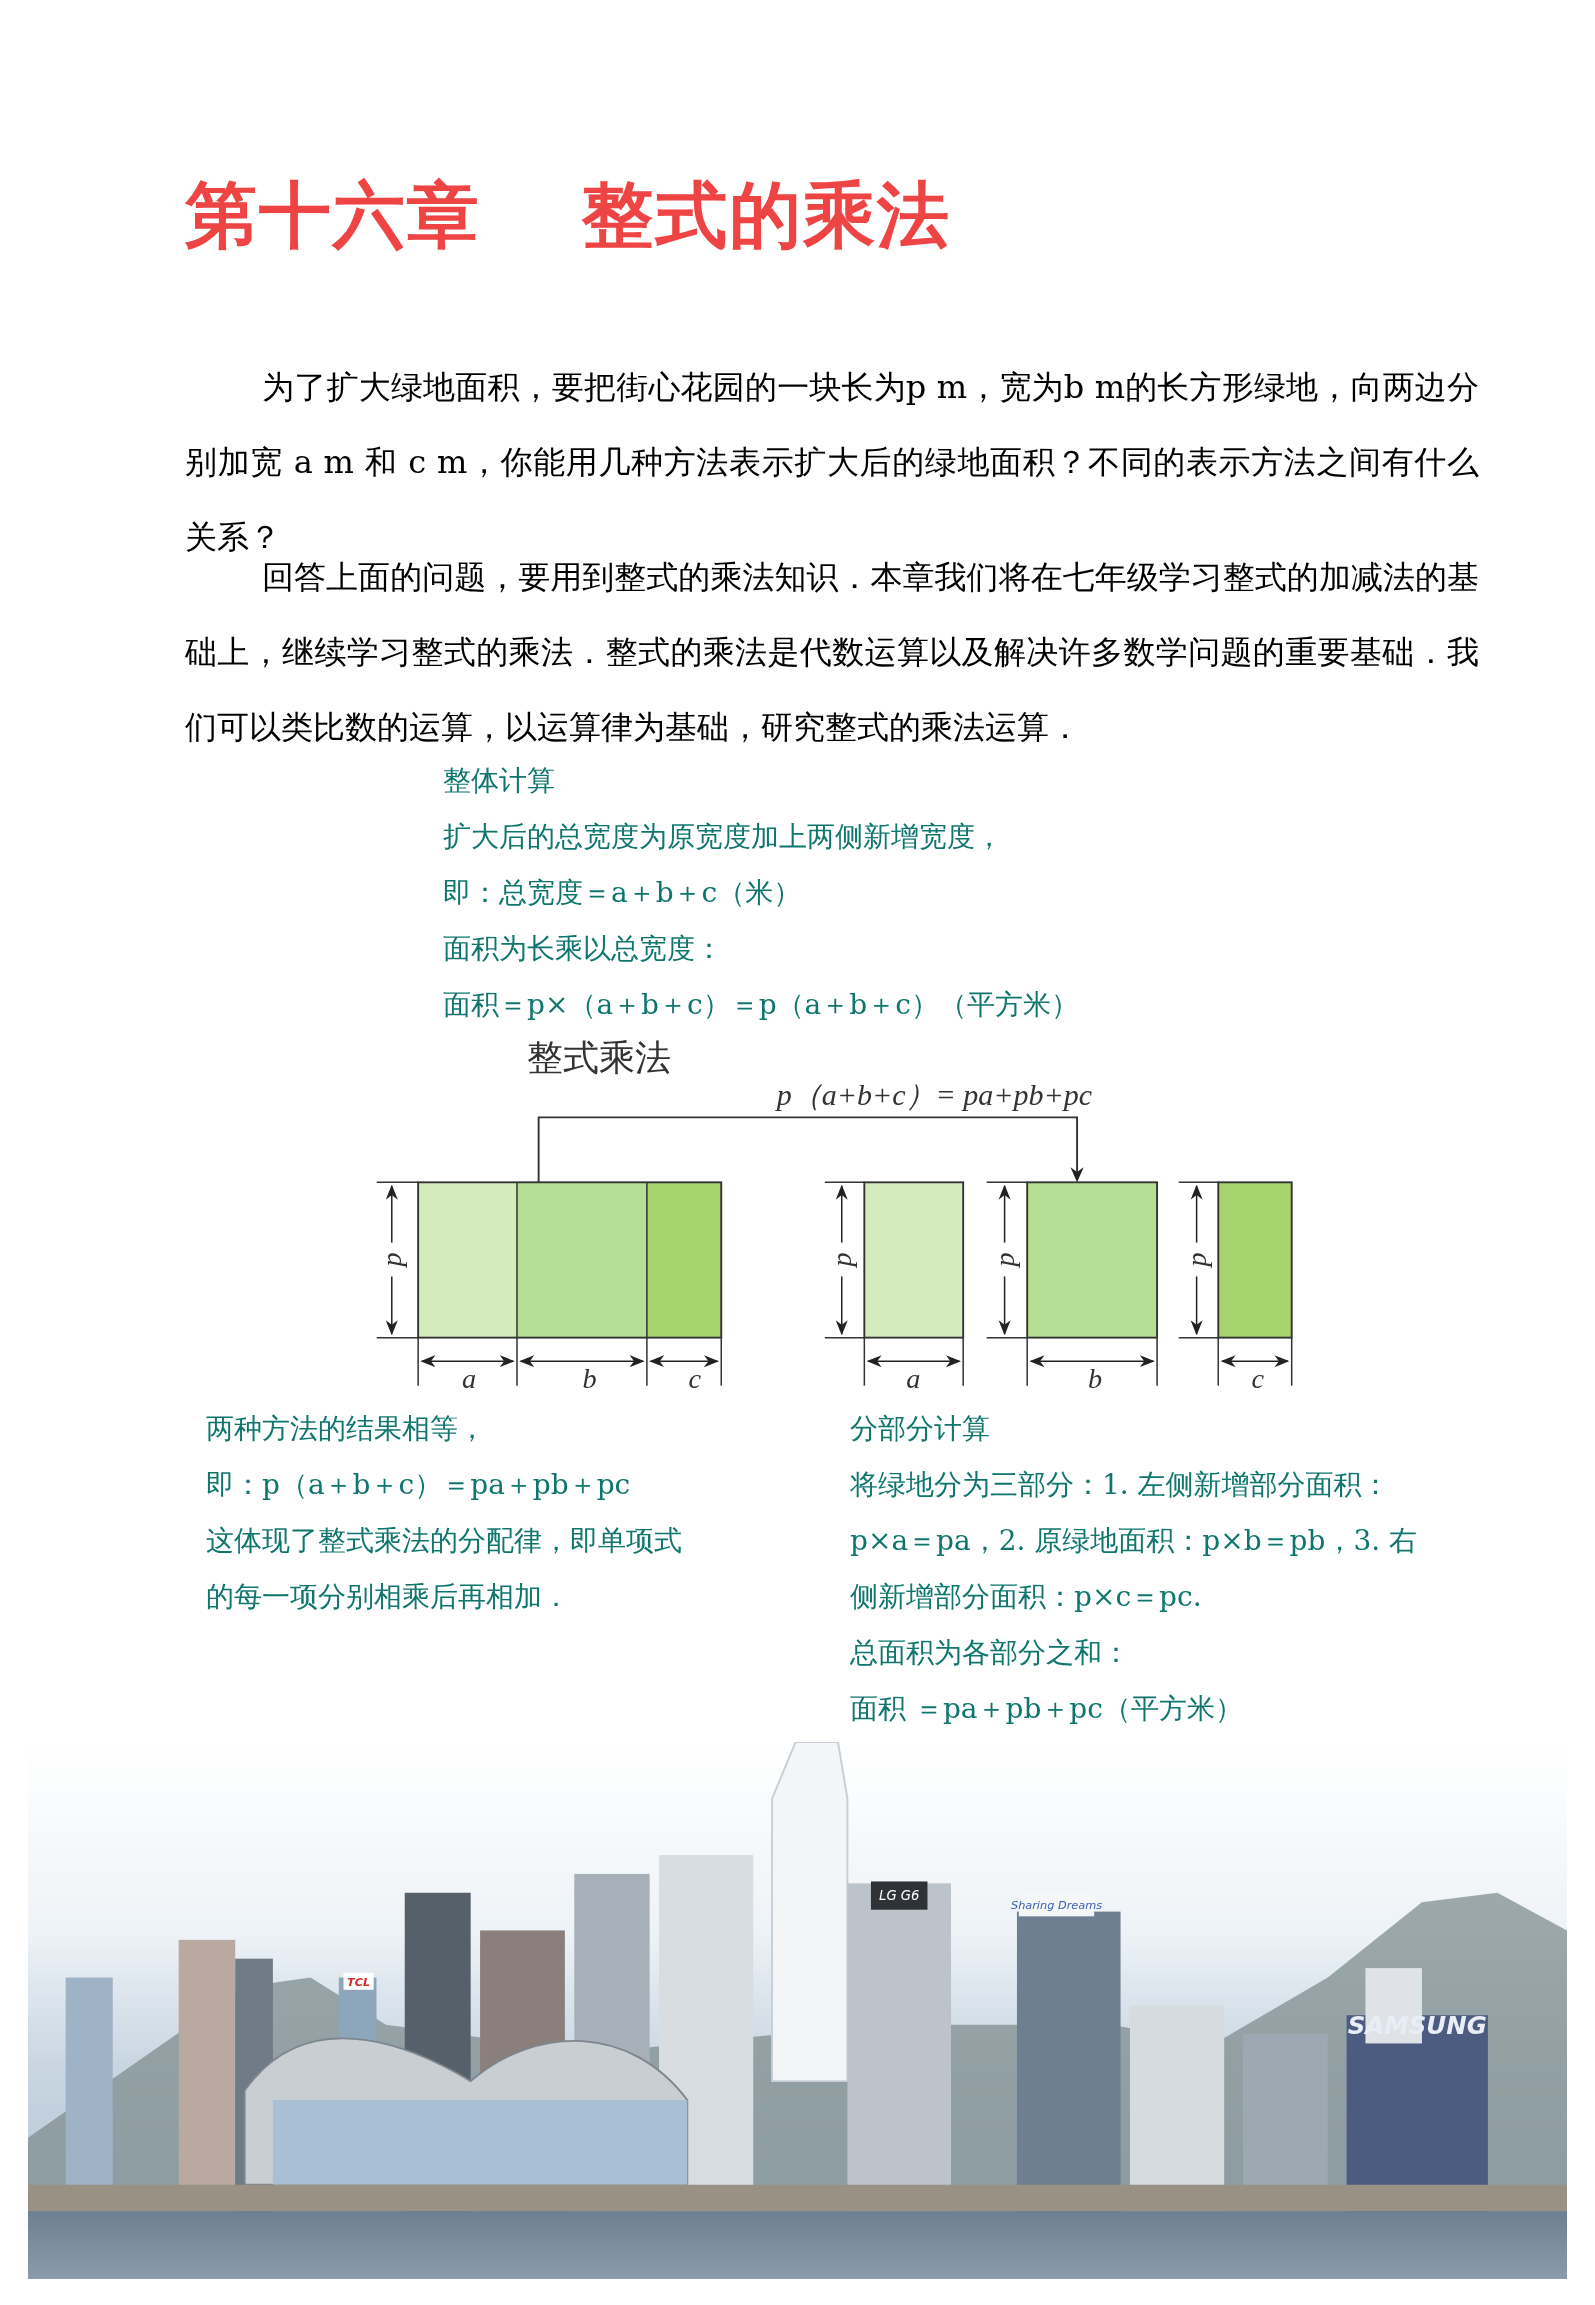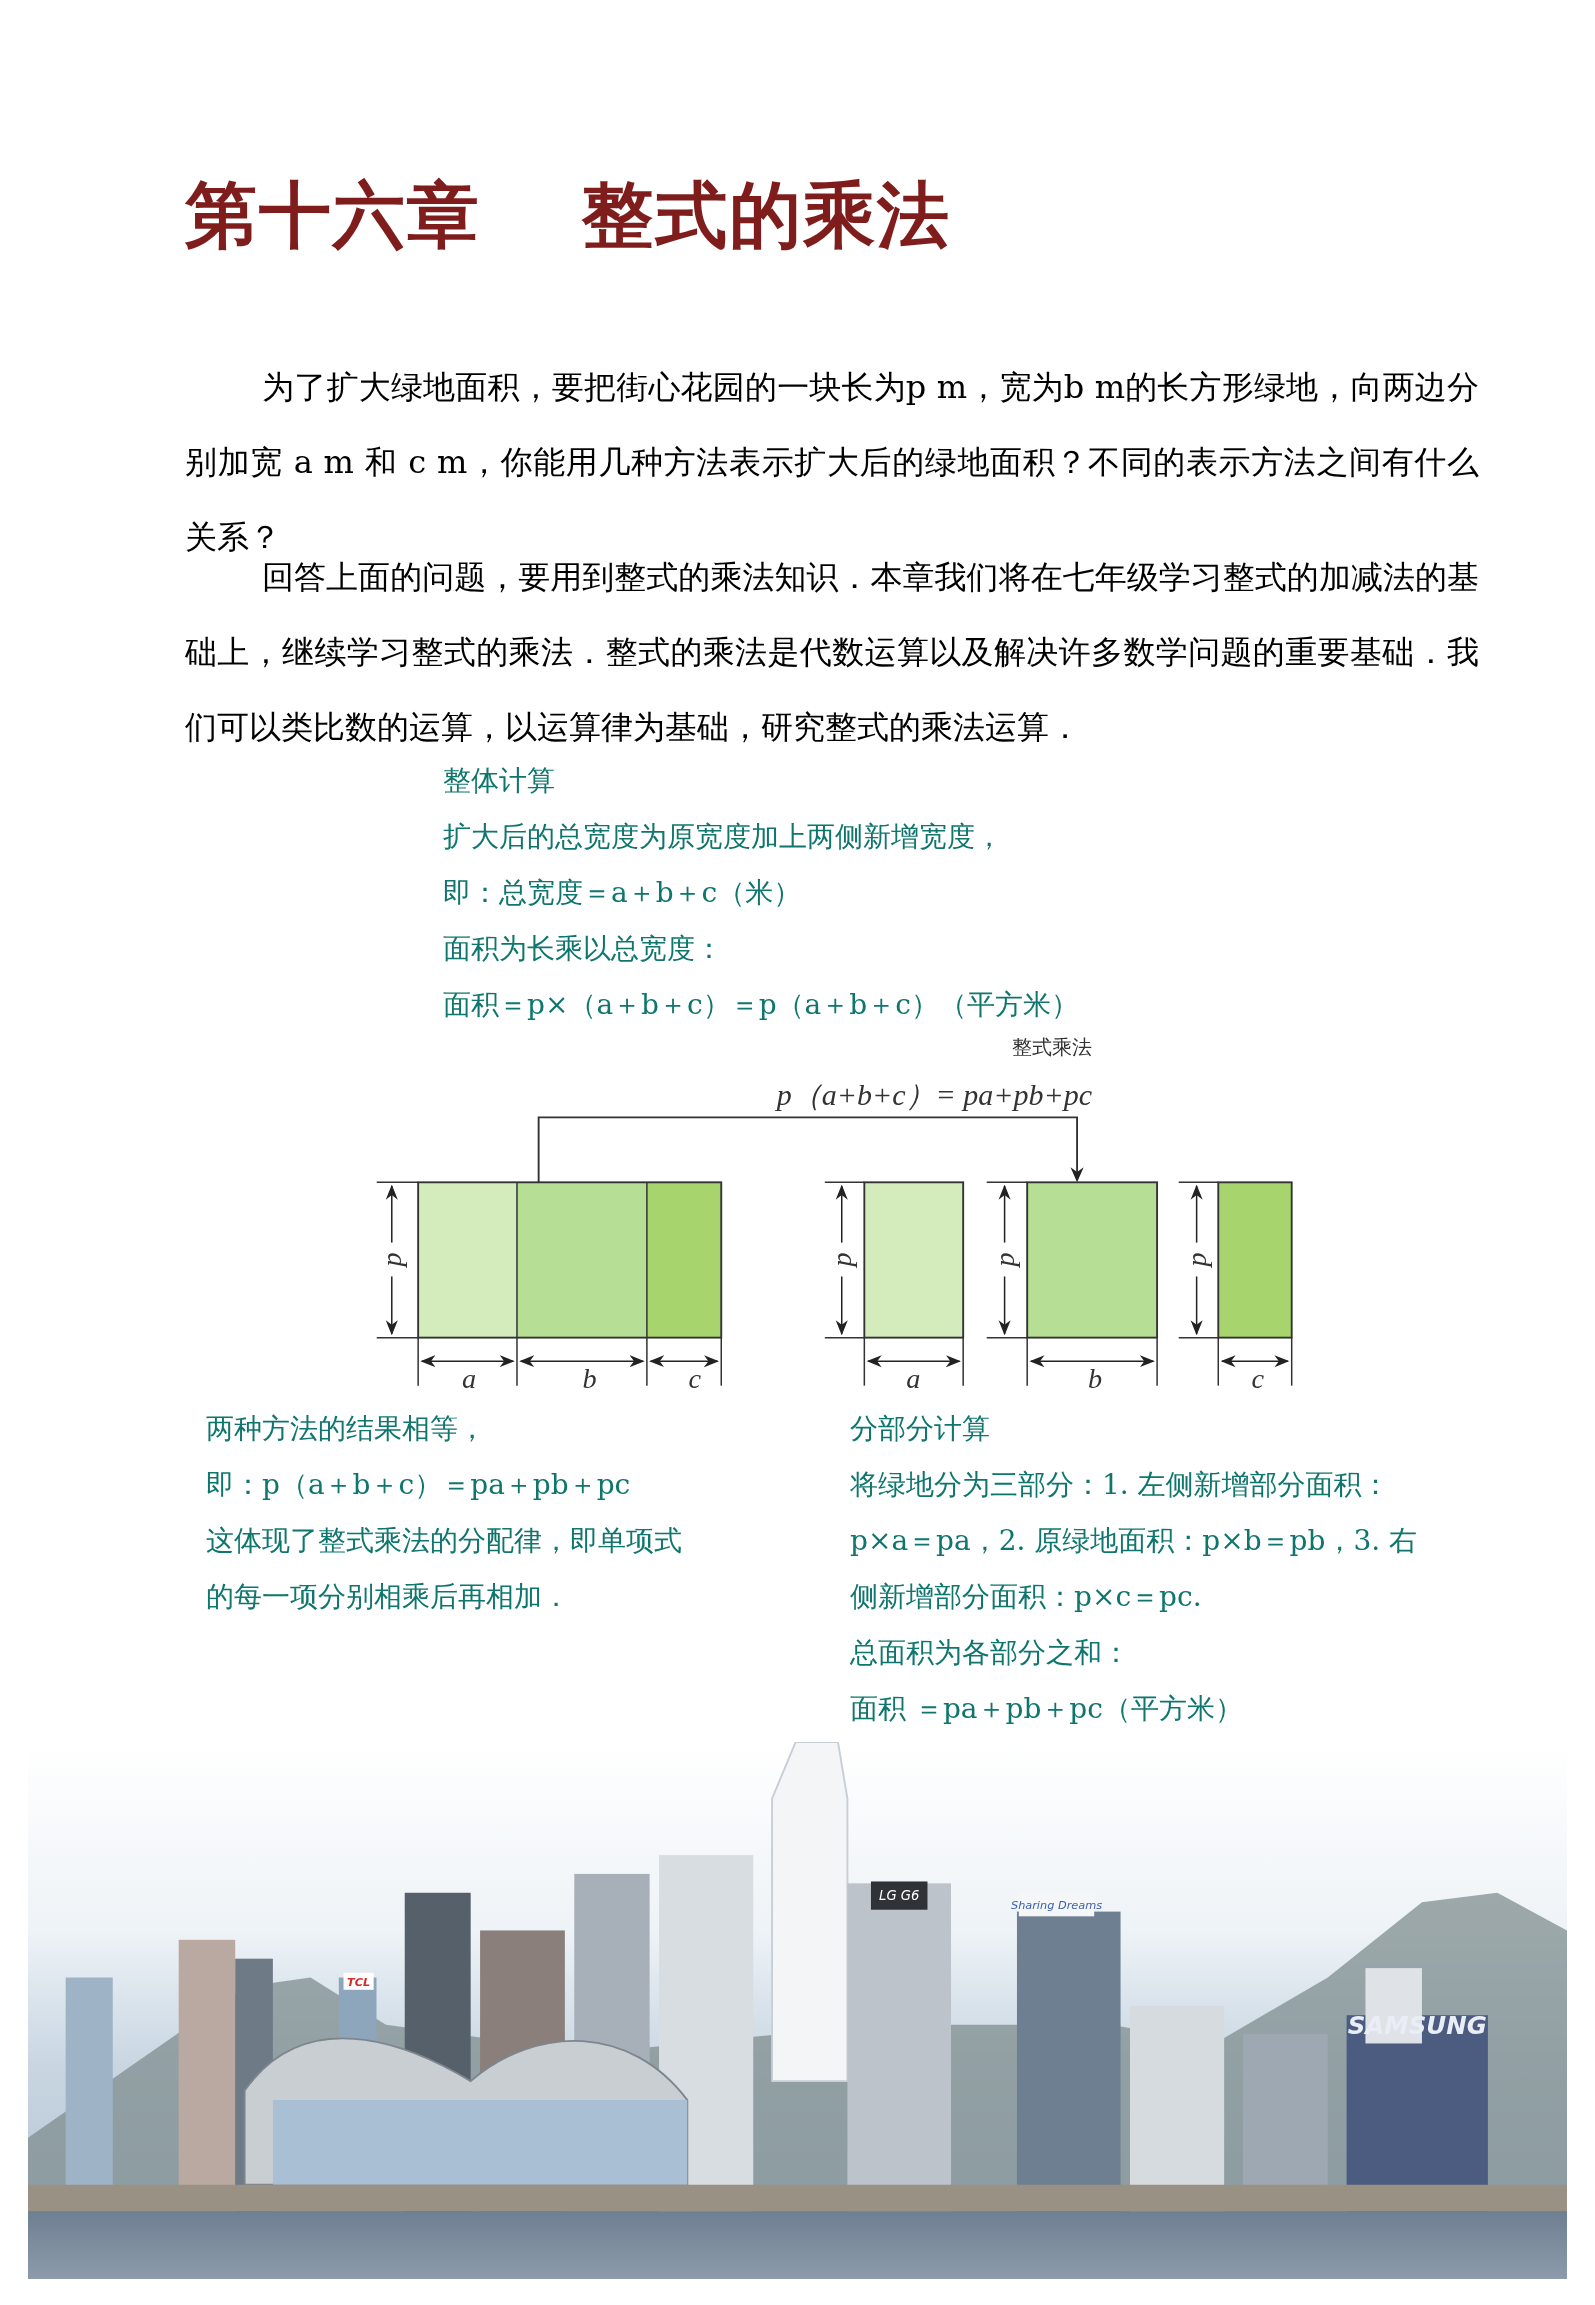--- a/index.html
+++ b/index.html
@@ -4,38 +4,38 @@
 <style>
   html, body { margin: 0; padding: 0; background: #ffffff; }
   body {
     width: 1595px; height: 2305px; position: relative; overflow: hidden;
     font-family: "DejaVu Serif", "Liberation Serif", serif;
     color: #2a2a2a;
   }
   .chapter-title {
     position: absolute; left: 185px; top: 168px;
     font-family: "DejaVu Sans", "Liberation Sans", sans-serif;
-    font-size: 72px; font-weight: bold; color: #7f1d1d; letter-spacing: 1.9px;
+    font-size: 72px; font-weight: bold; color: #ef4444; letter-spacing: 1.9px;
     white-space: pre;
   }
   .body-para {
     position: absolute; left: 185px; width: 1294px;
     font-size: 32px; line-height: 75px; color: #000000;
     text-align: justify;
   }
   .body-para .indent { display: inline-block; width: 77px; }
   .note {
     position: absolute; color: #0f766e;
     font-family: "DejaVu Serif", "Liberation Serif", serif;
     font-size: 28px; line-height: 56px; white-space: nowrap;
   }
   .note .line { display: block; }
   .diagram-caption {
-    position: absolute; left: 527px; width: 565px; text-align: right;
-    font-size: 20px; color: #333;
+    position: absolute; left: 527px; width: 565px; text-align: left;
+    font-size: 36px; color: #333;
   }
   .formula {
     position: absolute; left: 527px; width: 565px; text-align: right;
     font-size: 30px; color: #333; font-family: "Liberation Serif", serif; font-style: italic;
   }
   svg.diagram { position: absolute; left: 0; top: 0; }
   .photo {
     position: absolute; left: 28px; top: 1742px; width: 1539px; height: 537px;
     overflow: hidden;
     font-style: italic;

